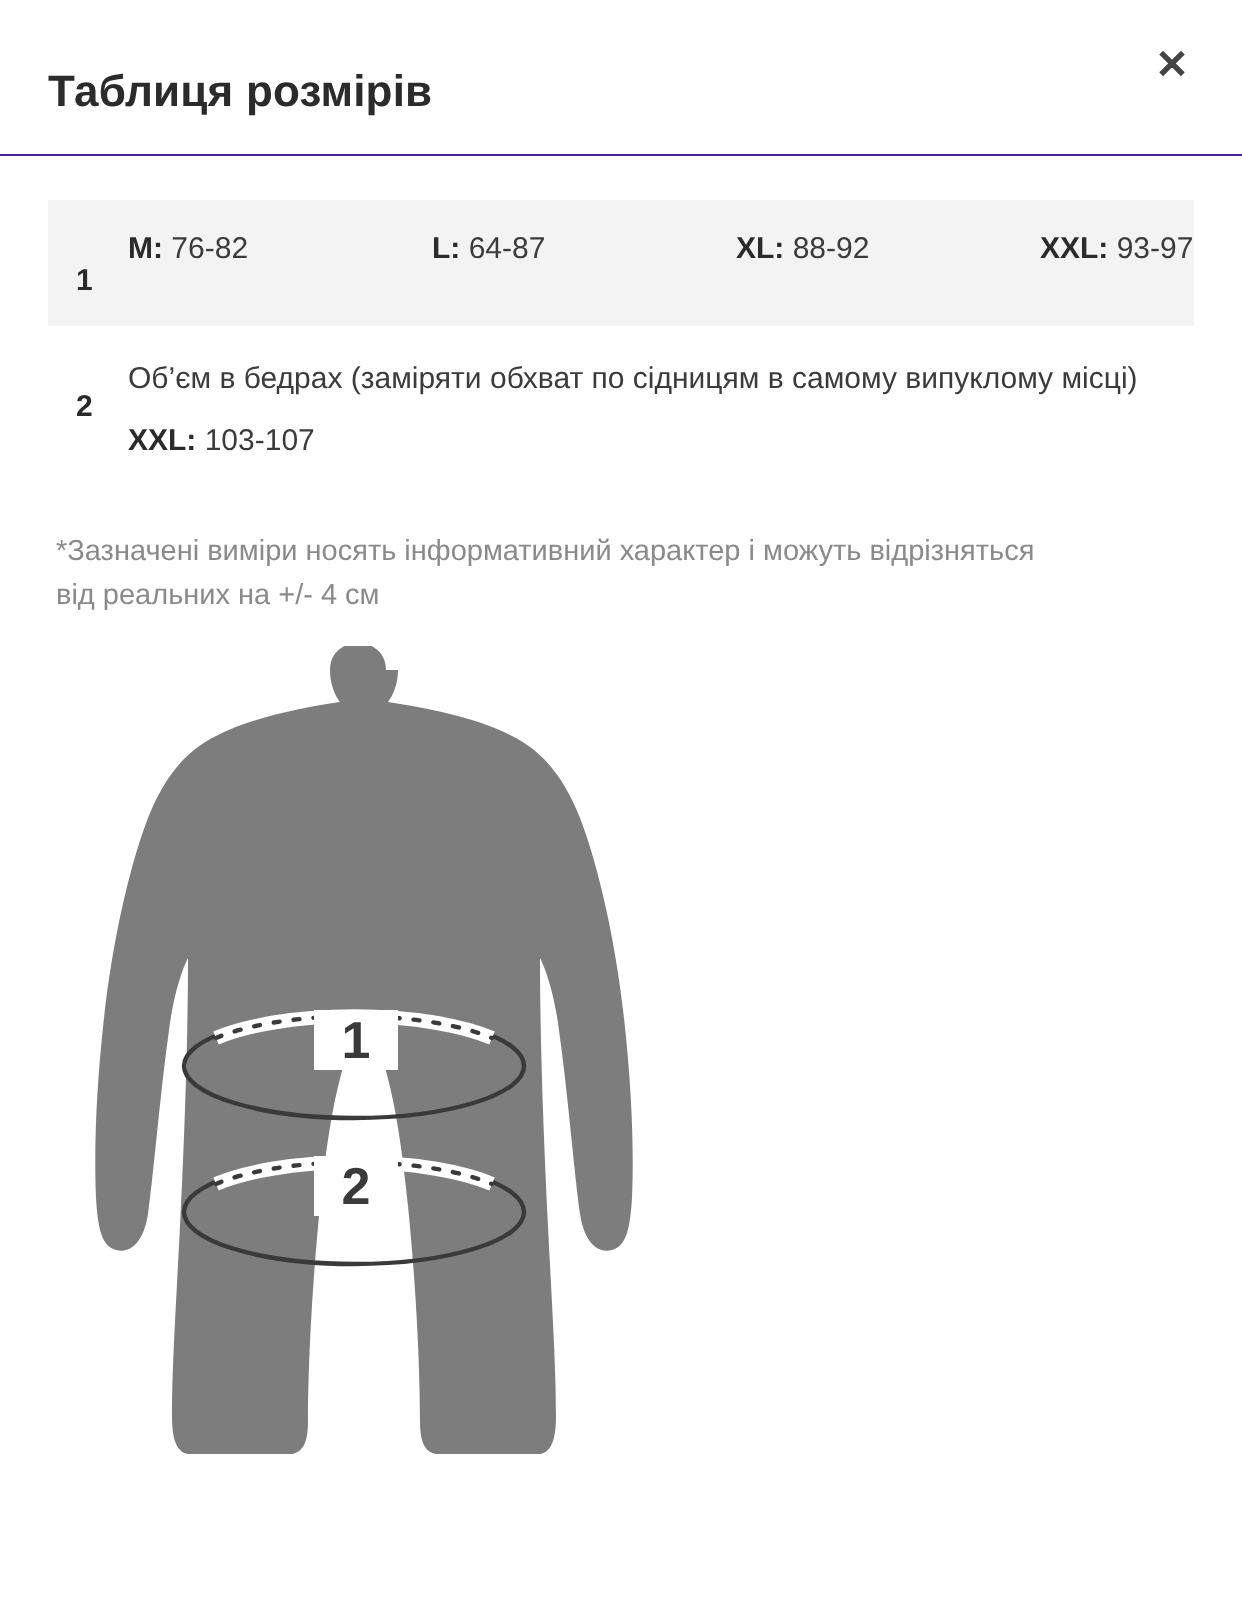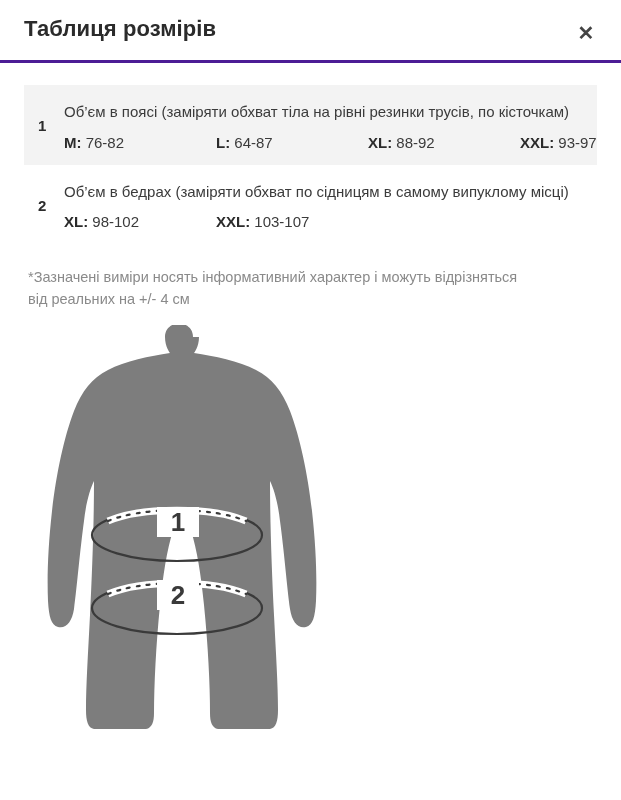--- a/index.html
+++ b/index.html
@@ -12,22 +12,22 @@
     overflow: hidden;
   }
   .modal {
     width: 621px;
     height: 800px;
     position: relative;
     background: #fff;
   }
   .modal-header {
     position: relative;
-    padding: 16px 24px 18px 24px;
-    border-bottom: 3px solid #4c1d95;
+    padding: 33px 24px 18px 24px;
+    border-bottom: 1px solid #4c1d95;
   }
   .modal-title {
     font-size: 22px;
     font-weight: bold;
     color: #2b2b2b;
     letter-spacing: .1px;
   }
   .close-btn {
     position: absolute;
     top: 20px;
@@ -100,21 +100,20 @@
   <div class="modal-header">
     <div class="modal-title">Таблиця розмірів</div>
     <div class="close-btn">✕</div>
   </div>
 
   <div class="modal-body">
 
     <div class="measure-row shaded">
       <div class="row-num">1</div>
       <div class="row-content">
-        <div class="row-desc">Об’єм в поясі (заміряти обхват тіла на рівні резинки трусів, по кісточкам)</div>
         <div class="sizes">
           <div class="size-cell">
             <span class="size-label">M:</span>
             <span>76-82</span>
           </div>
           <div class="size-cell">
             <span class="size-label">L:</span>
             <span>64-87</span>
           </div>
           <div class="size-cell">
@@ -127,24 +126,20 @@
           </div>
         </div>
       </div>
     </div>
 
     <div class="measure-row">
       <div class="row-num">2</div>
       <div class="row-content">
         <div class="row-desc">Об’єм в бедрах (заміряти обхват по сідницям в самому випуклому місці)</div>
         <div class="sizes">
-          <div class="size-cell">
-            <span class="size-label">XL:</span>
-            <span>98-102</span>
-          </div>
           <div class="size-cell">
             <span class="size-label">XXL:</span>
             <span>103-107</span>
           </div>
         </div>
       </div>
     </div>
 
     <div class="note">*Зазначені виміри носять інформативний характер і можуть відрізняться від реальних на +/- 4 см</div>
 

